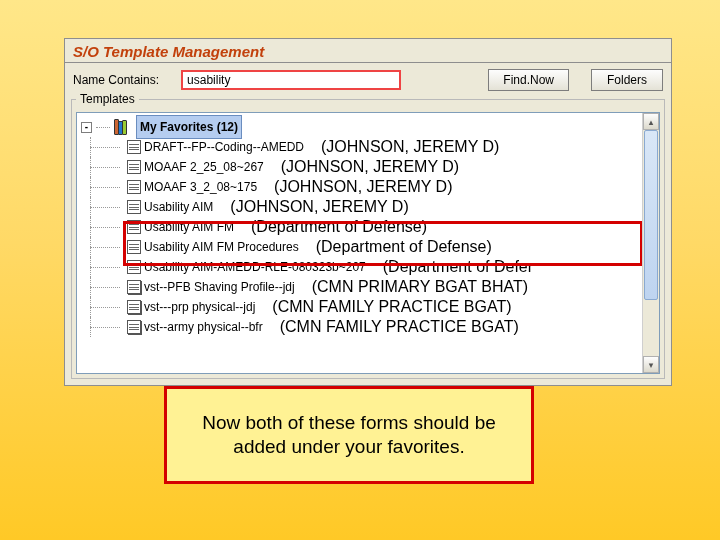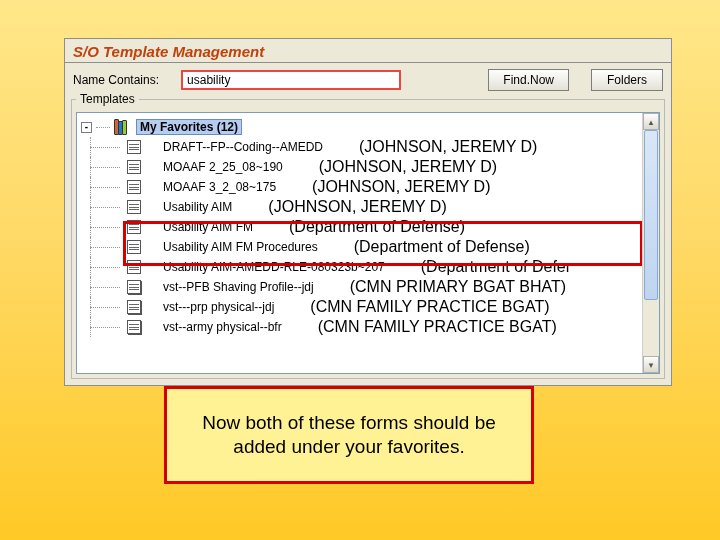--- a/index.html
+++ b/index.html
@@ -123,27 +123,27 @@
     width:18px;height:18px;position:relative;display:inline-block;
   }
   .books-icon span{position:absolute;width:5px;height:16px;top:1px;border:1px solid #333;border-radius:1px;}
   .books-icon span:nth-child(1){left:0;background:#c63;}
   .books-icon span:nth-child(2){left:4px;background:#27c;height:14px;top:3px;}
   .books-icon span:nth-child(3){left:8px;background:#9c3;height:15px;top:2px;}
   .fav-label {
     background:#b5cdf0;
     border:1px solid #6a8dbf;
     padding:0 3px;
-    height:16px;
+    height:24px;
     font-weight:bold;
     font-size:12px;
     display:flex;align-items:center;
   }
   .item-line {
-    display:flex;align-items:center;height:20px;gap:22px;
+    display:flex;align-items:center;height:20px;gap:3px;
     padding-left: 46px;
     position:relative;
     white-space:nowrap;
   }
   .item-line::before {
     
     content:"";
     position:absolute;
     left:9px;top:0;bottom:0;width:1px;
     border-left:1px dotted #999;
@@ -229,21 +229,21 @@
               </span>
               <span class="item-name">DRAFT--FP--Coding--AMEDD</span>
               <span class="item-owner">(JOHNSON, JEREMY D)</span>
             </div>
             <div class="item-line">
               <span class="doc-icon">
                 <i></i>
                 <i></i>
                 <i></i>
               </span>
-              <span class="item-name">MOAAF 2_25_08~190</span>
+              <span class="item-name">MOAAF 2_25_08~267</span>
               <span class="item-owner">(JOHNSON, JEREMY D)</span>
             </div>
             <div class="item-line">
               <span class="doc-icon">
                 <i></i>
                 <i></i>
                 <i></i>
               </span>
               <span class="item-name">MOAAF 3_2_08~175</span>
               <span class="item-owner">(JOHNSON, JEREMY D)</span>

